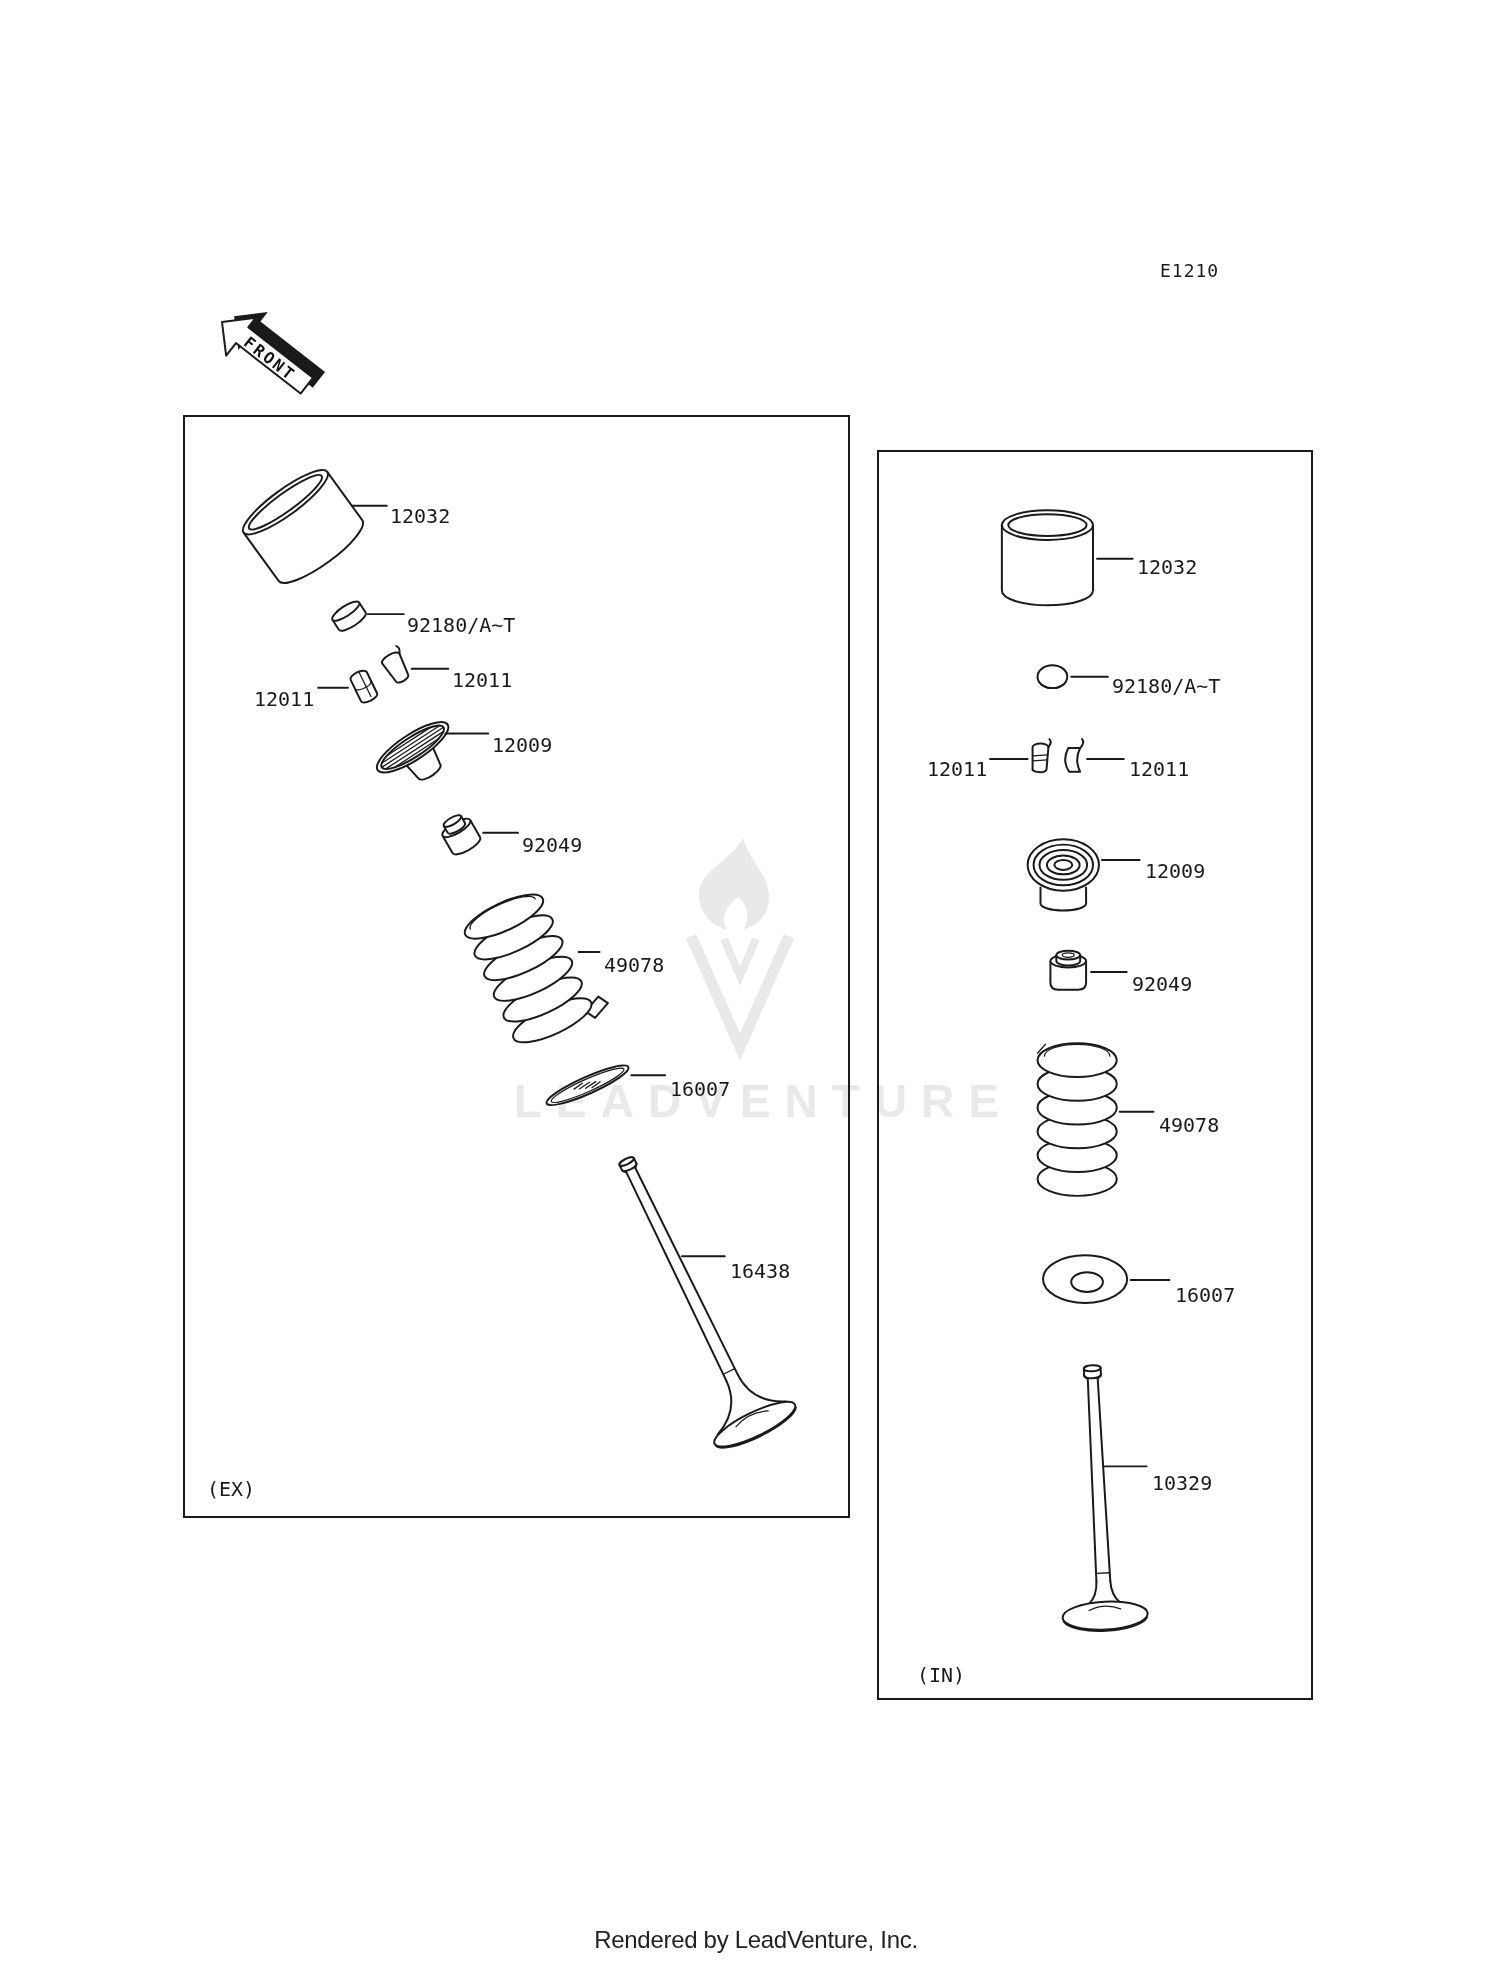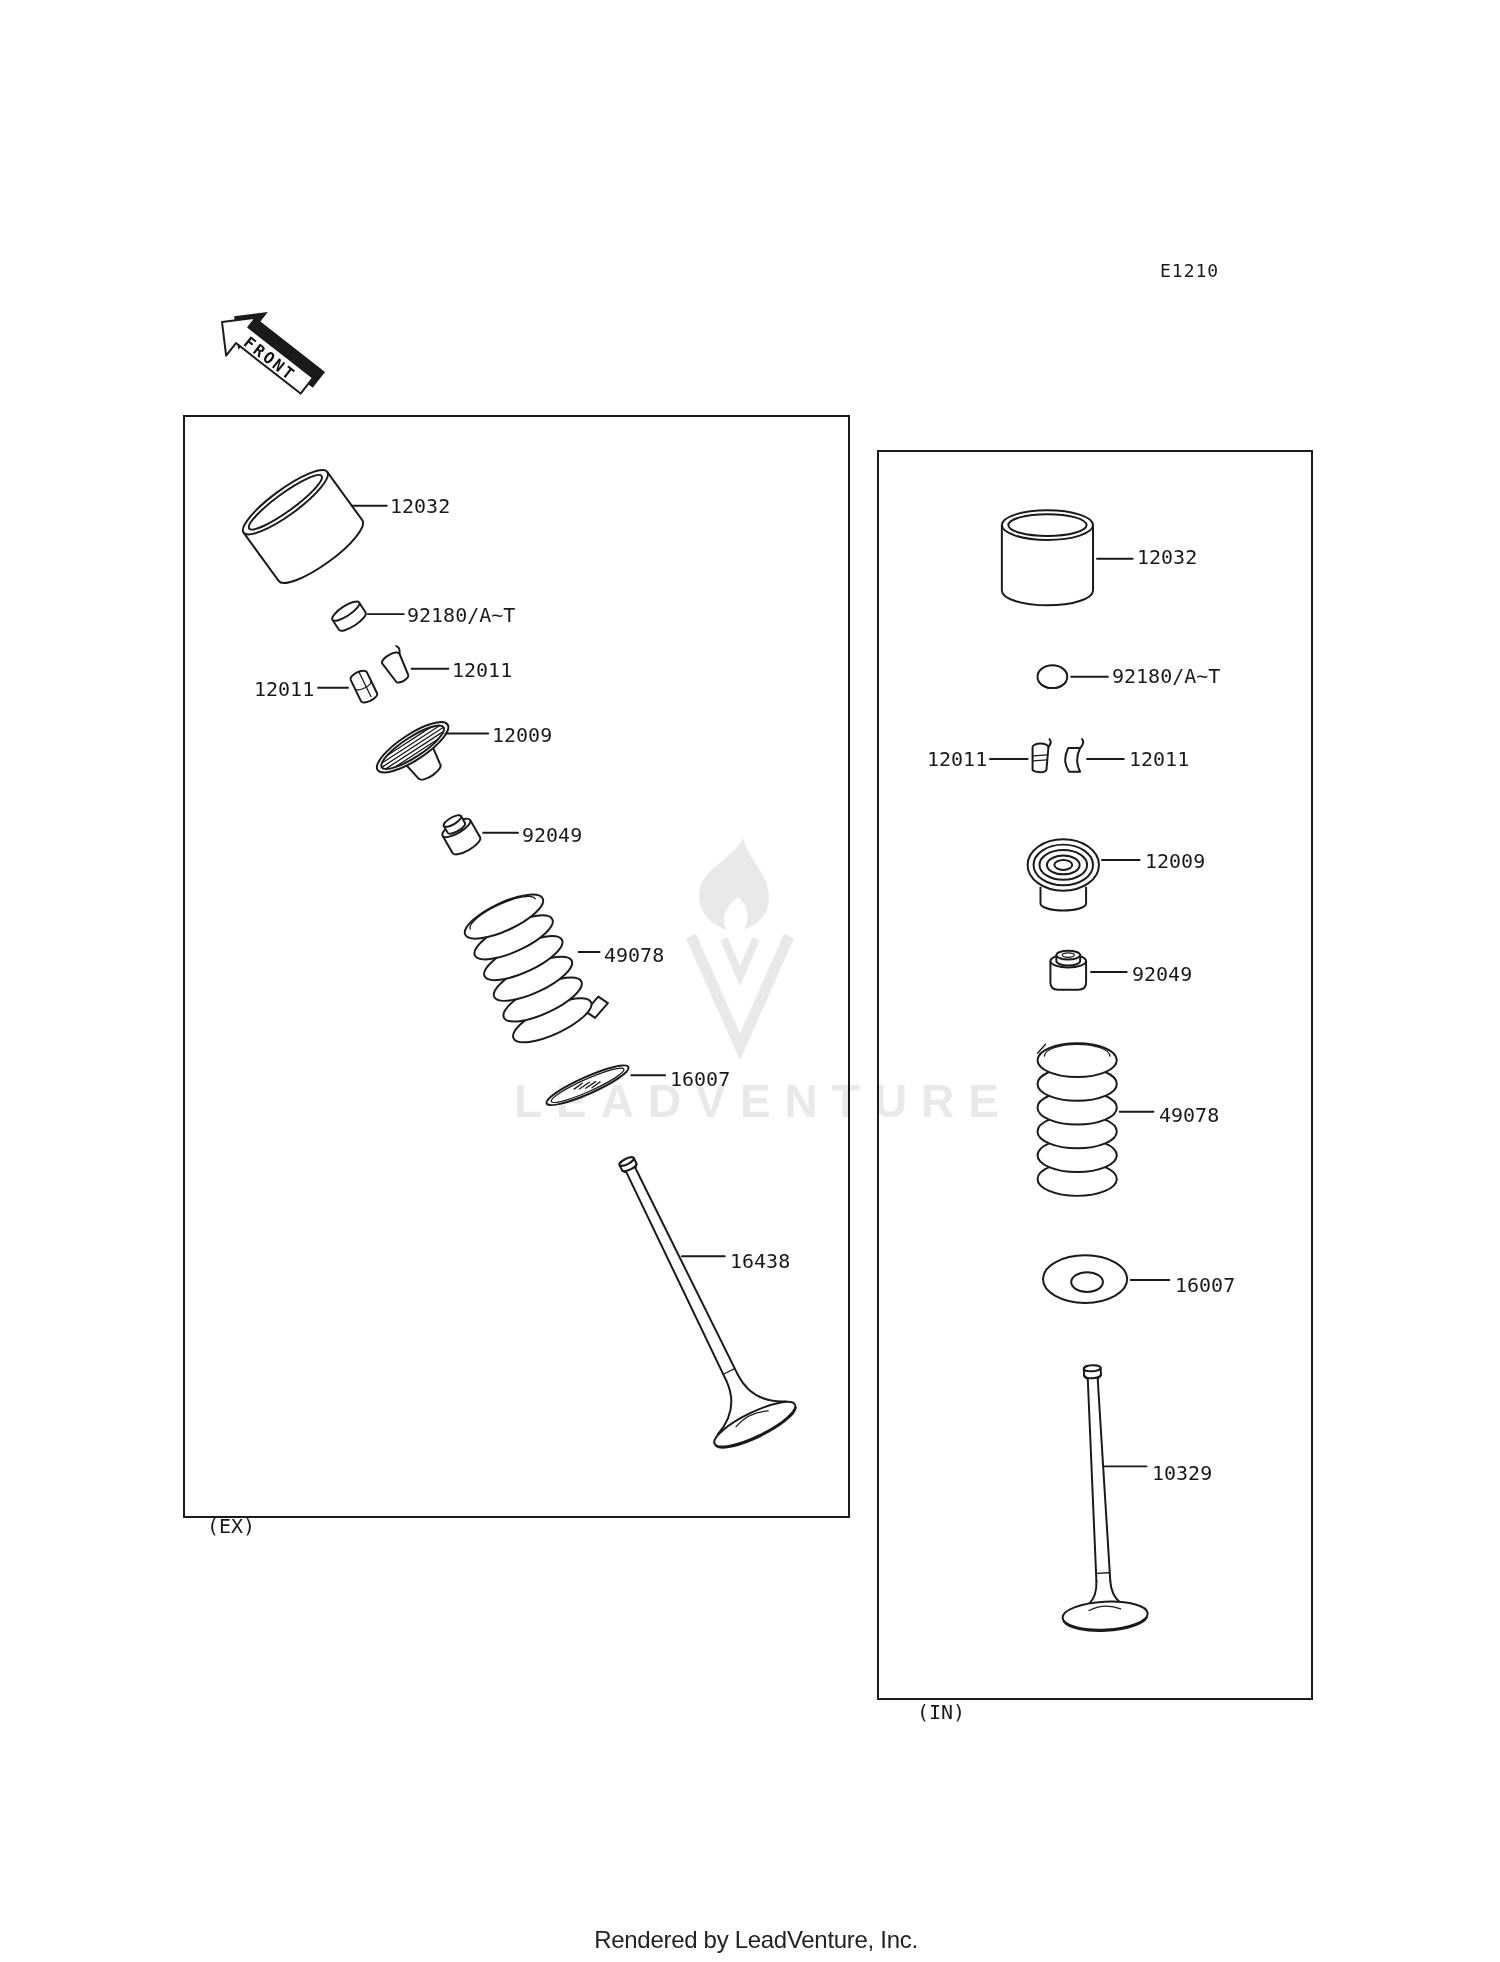--- a/index.html
+++ b/index.html
@@ -3,22 +3,22 @@
 <meta charset="utf-8">
 <style>
   :root{
     --line:#1a1a1a;
     --watermark:#e9e9e9;
   }
   html,body{margin:0;padding:0;background:#ffffff;}
   #page{position:relative;width:1500px;height:1962px;background:#fff;overflow:hidden;
         font-family:"DejaVu Sans Mono", monospace;color:var(--line);}
   .plabel{position:absolute;font:20px "DejaVu Sans Mono", monospace;color:var(--line);
-          white-space:nowrap;letter-spacing:0;}
-  .caption{position:absolute;font:20px "DejaVu Sans Mono", monospace;color:var(--line);white-space:nowrap;margin-top:37px;}
+          white-space:nowrap;letter-spacing:0;margin-top:10px;}
+  .caption{position:absolute;font:20px "DejaVu Sans Mono", monospace;color:var(--line);white-space:nowrap;}
   .doccode{position:absolute;left:1160px;top:260px;font:18px "DejaVu Sans Mono", monospace;
            letter-spacing:1px;color:var(--line);}
   .footer{position:absolute;left:0;right:0;top:1926px;text-align:center;
           font:24px "Liberation Sans", sans-serif;letter-spacing:-0.3px;color:#222;margin-left:12px;}
   .panel{position:absolute;border:2px solid var(--line);background:transparent;box-sizing:border-box;z-index:2;}
   #panel-ex{left:183px;top:415px;width:667px;height:1103px;}
   #panel-in{left:877px;top:450px;width:436px;height:1250px;}
   .panel svg{position:absolute;left:0;top:0;}
   .ln{fill:none;stroke:var(--line);stroke-width:2;stroke-linecap:round;}
   .ln2{fill:none;stroke:var(--line);stroke-width:1.3;stroke-linecap:round;}

